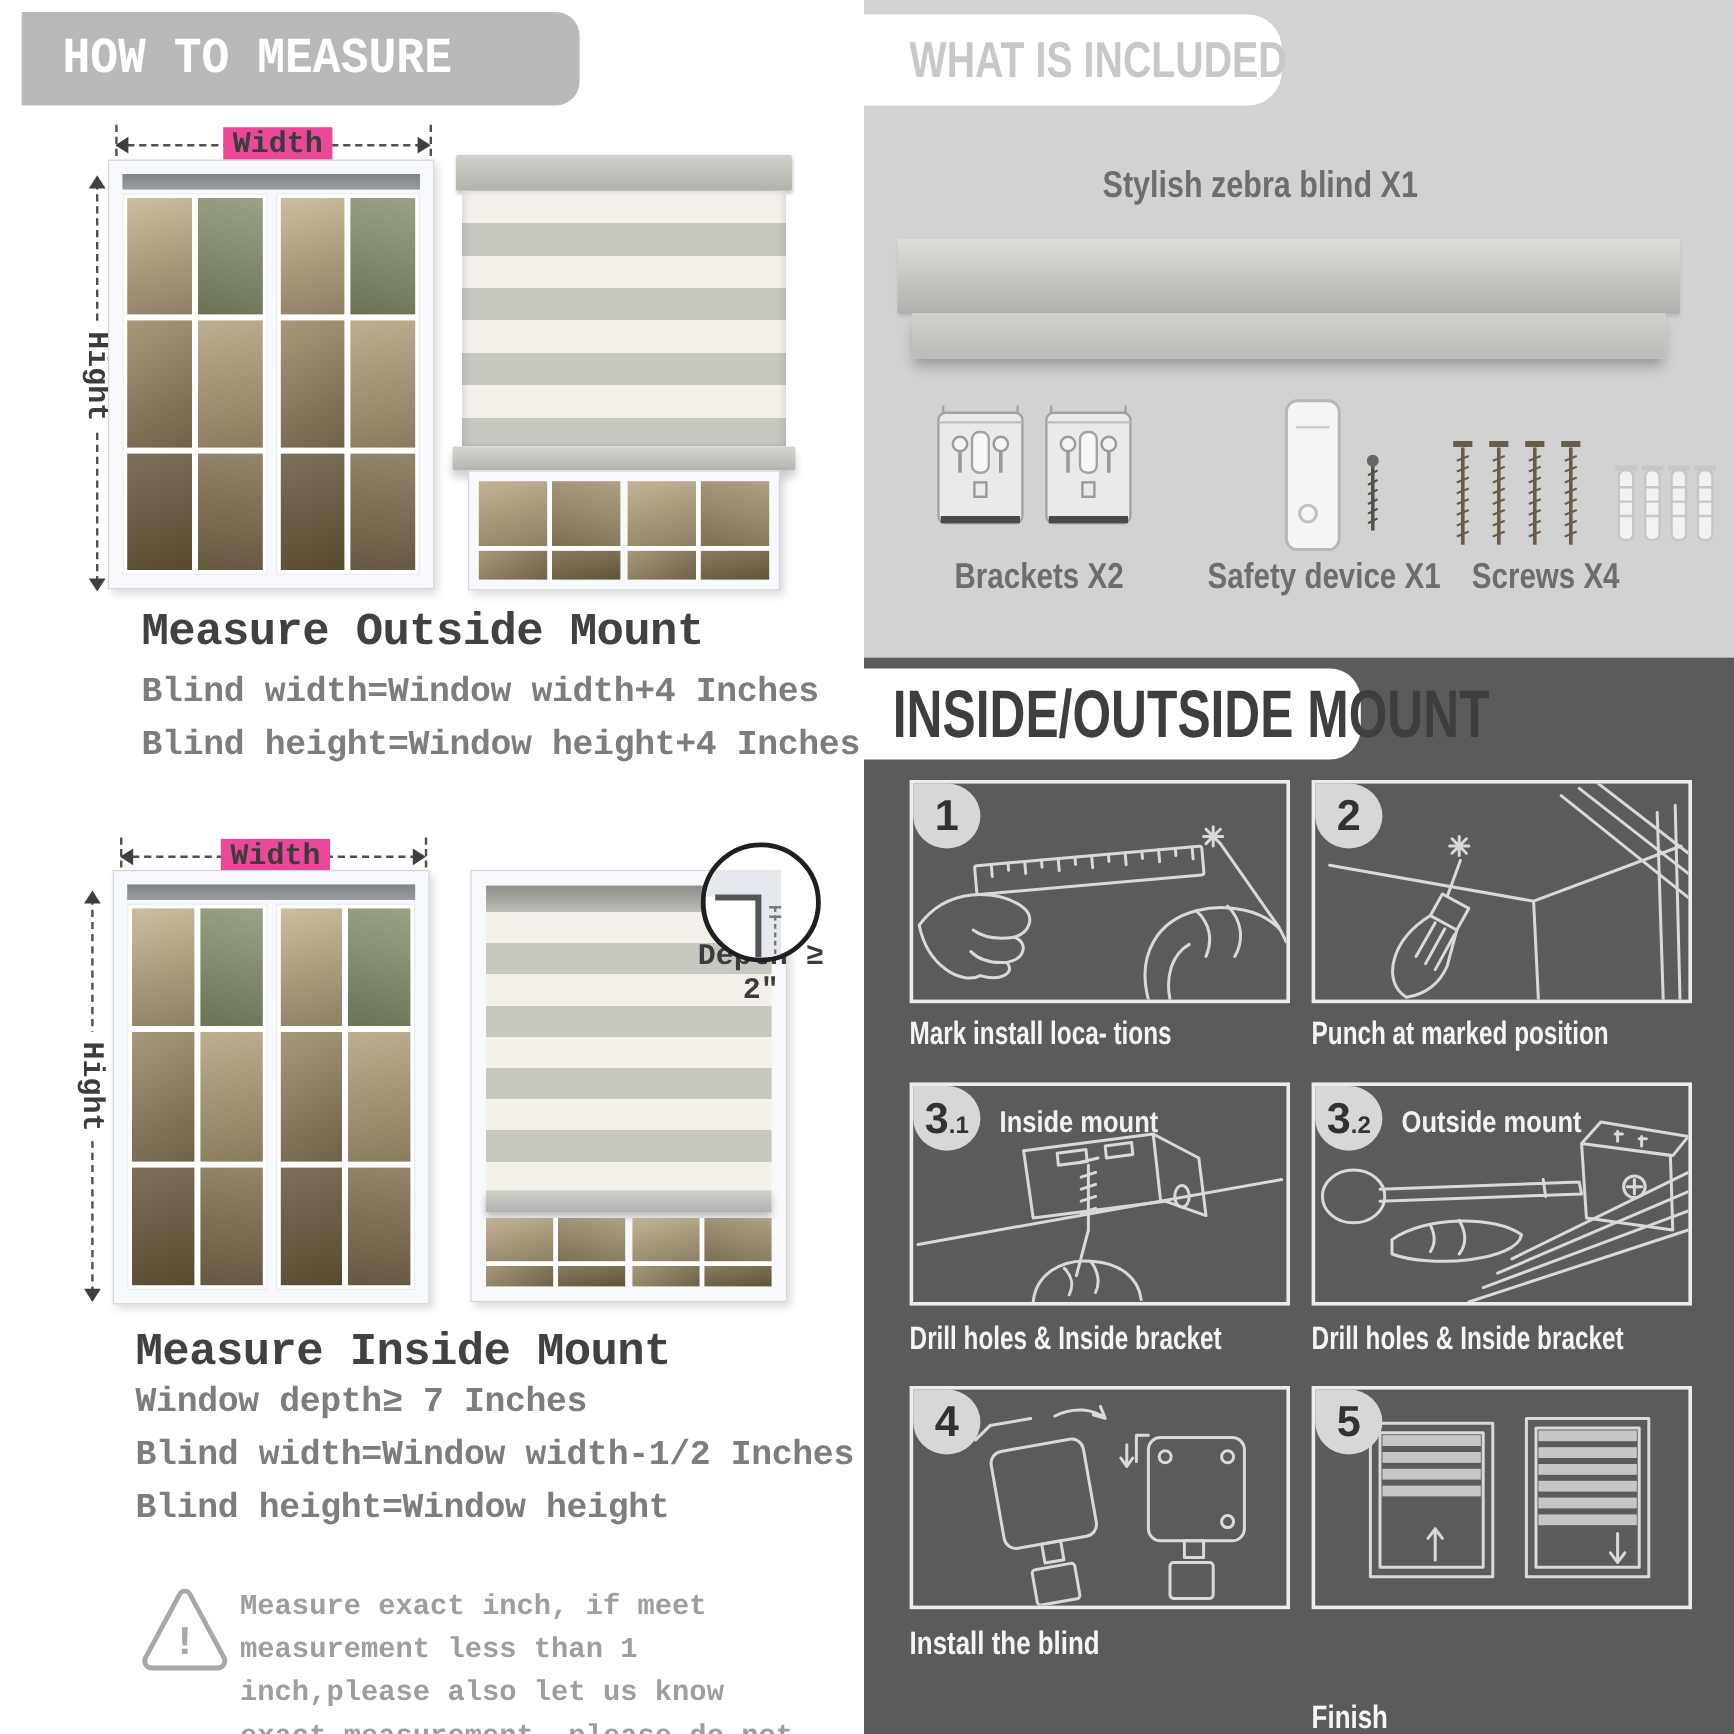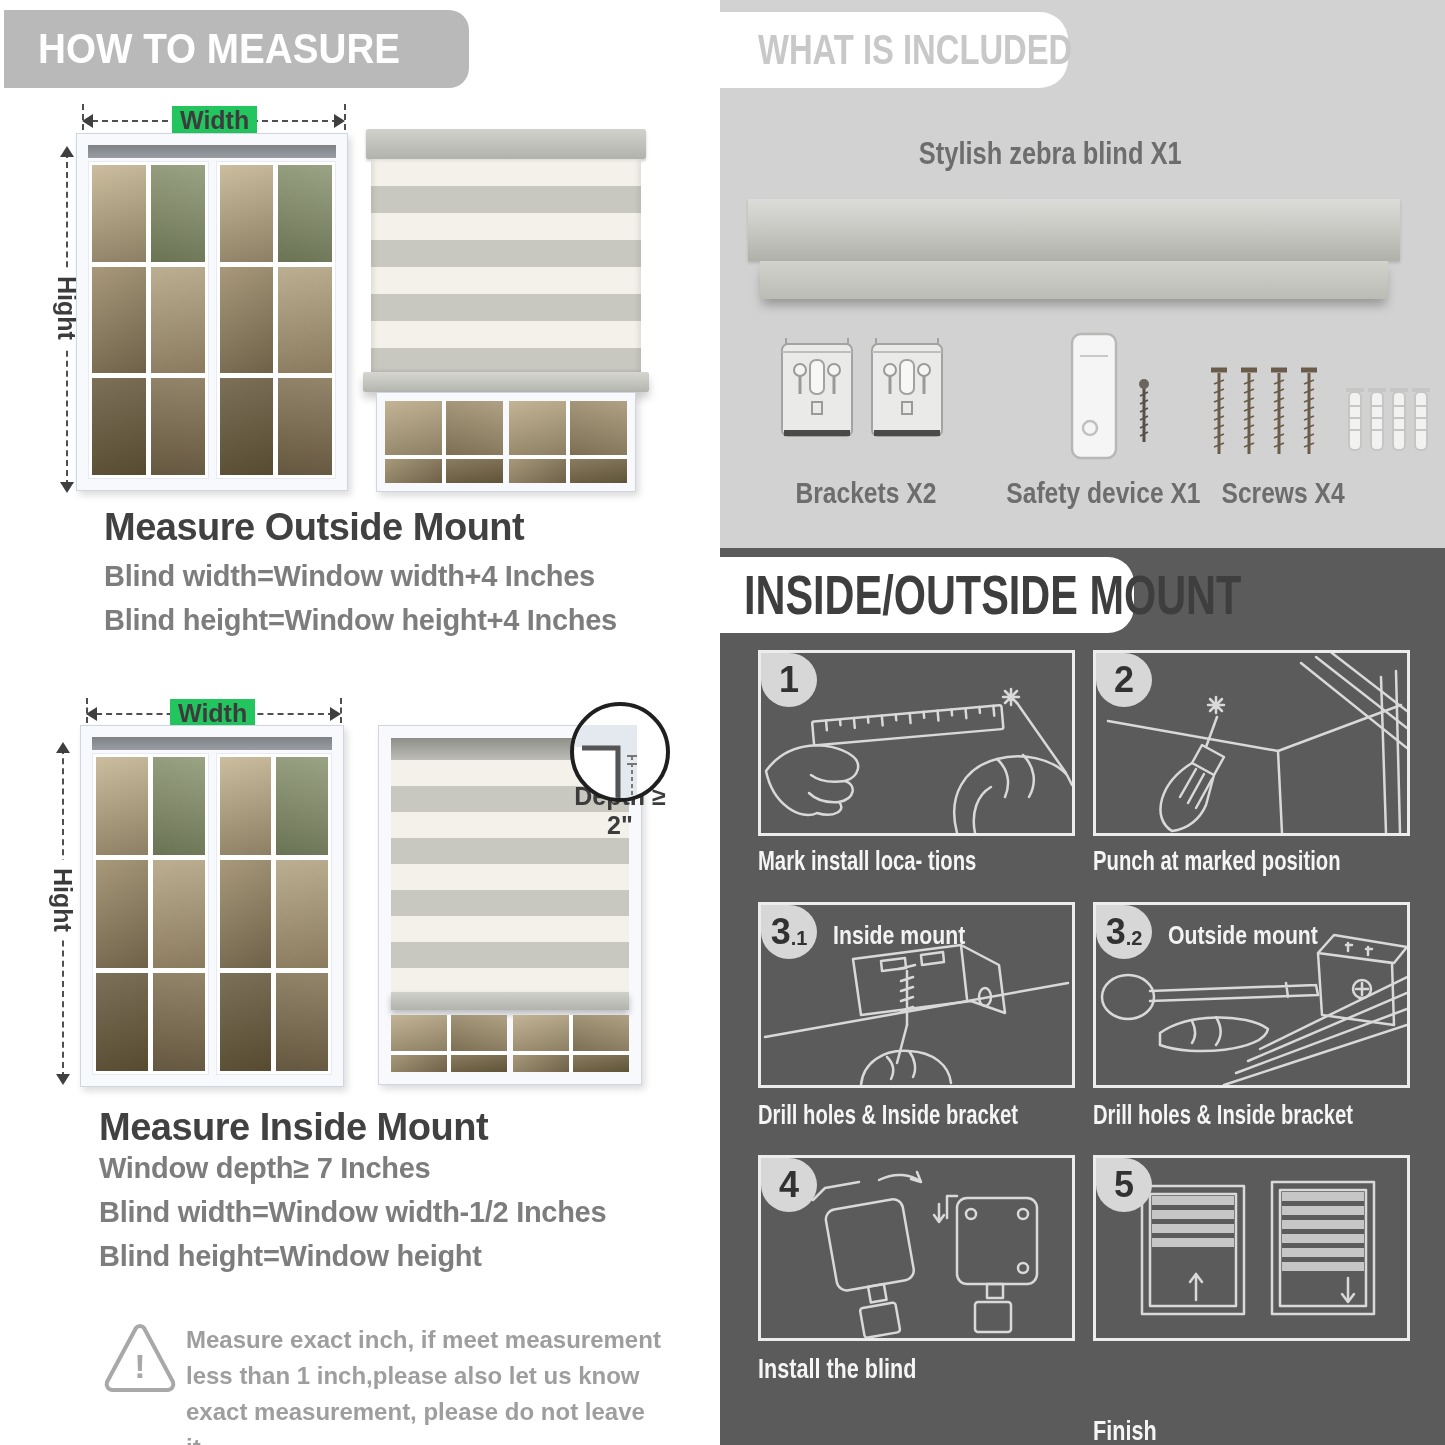--- a/index.html
+++ b/index.html
@@ -25,21 +25,21 @@
 
   
   .dash-h{position:absolute;border-top:2px dashed #4f4f4f;}
   .dash-v{position:absolute;border-left:2px dashed #4f4f4f;}
   .arr{position:absolute;width:0;height:0;}
   .arr.l{border:7px solid transparent;border-right:11px solid #3f3f3f;border-left:0;}
   .arr.r{border:7px solid transparent;border-left:11px solid #3f3f3f;border-right:0;}
   .arr.u{border:7px solid transparent;border-bottom:11px solid #3f3f3f;border-top:0;}
   .arr.d{border:7px solid transparent;border-top:11px solid #3f3f3f;border-bottom:0;}
   .annot-label{position:absolute;font-weight:bold;font-size:25px;color:var(--annotation-text);
-    background:#22c55e;padding:0 8px;}
+    background:#ec4899;padding:0 8px;}
   .v-label{position:absolute;font-weight:bold;font-size:25px;color:var(--annotation-text);
     background:#fff;writing-mode:vertical-rl;padding:8px 0;}
 
   
   .window{position:absolute;background:#f7f9fc;border:1px solid #cfd6df;box-shadow:3px 4px 7px rgba(0,0,0,.14);
     padding:11px;box-sizing:border-box;display:flex;flex-direction:column;}
   .shade-strip{height:13px;background:linear-gradient(#7e8186,#9a9da1);margin-bottom:3px;flex:none;}
   .panes{flex:1;display:flex;gap:7px;}
   .casement{flex:1;display:grid;grid-template-columns:1fr 1fr;grid-template-rows:1fr 1.1fr 1fr;gap:5px;
     background:#fff;padding:3px;border:1px solid #e7ebf1;}
@@ -84,42 +84,42 @@
   .right-light{position:absolute;left:720px;top:0;width:725px;height:548px;background:var(--right-light-bg);}
   .right-dark{position:absolute;left:720px;top:548px;width:725px;height:897px;background:var(--right-dark-bg);}
   .included-title{color:var(--included-title-text);font-size:42px;line-height:76px;padding-left:38px;text-decoration:underline;}
   .mount-title{color:var(--mount-title-text);font-size:56px;line-height:76px;padding-left:24px;}
   .product-label{position:absolute;left:760px;top:136px;width:450px;text-align:right;font-weight:bold;
     font-size:31px;color:var(--item-label-text);}
   .headrail{position:absolute;left:748px;top:199px;width:652px;height:62px;
     background:linear-gradient(180deg,#dcdcd8 0%,#c6c6c1 55%,#b0b0aa 100%);box-shadow:0 2px 3px rgba(0,0,0,.15);}
   .valance{position:absolute;left:760px;top:261px;width:628px;height:38px;
     background:linear-gradient(180deg,#d2d2cd,#bcbcb6);box-shadow:0 8px 10px -2px rgba(0,0,0,.28);}
-  .item-label{position:absolute;top:476px;font-weight:bold;font-size:30px;color:var(--item-label-text);}
+  .item-label{position:absolute;top:464px;font-weight:bold;font-size:30px;color:var(--item-label-text);text-align:center;}
 
   
   .step-panel{position:absolute;width:317px;height:186px;border:3px solid var(--panel-border);box-sizing:border-box;}
   .badge{position:absolute;left:0;top:0;width:56px;height:54px;background:var(--badge-bg);
     border-radius:0 50% 50% 50%;display:flex;align-items:center;justify-content:center;
     font-weight:bold;color:var(--badge-text);z-index:2;}
   .b-main{font-size:36px;line-height:1;}
   .b-sub{font-size:20px;line-height:1;margin-top:12px;}
   .panel-title{position:absolute;left:72px;top:16px;font-weight:bold;font-size:25px;color:#f2f2f2;}
   .step-caption{position:absolute;font-weight:bold;font-size:27px;color:var(--panel-caption-text);}
 
   .art{stroke:var(--line-art);stroke-width:2.5;fill:none;stroke-linecap:round;stroke-linejoin:round;}
   .fill-stripe{fill:#c6c6c6;stroke:none;}
   svg{display:block;}
 </style>
 </head>
 <body>
 
 <div class="canvas">
 
-  <section class="abs" style="left:4px;top:0;width:720px;height:1384px;">
+  <section class="abs" style="left:18px;top:0;width:720px;height:1384px;font-family:Liberation Mono, monospace;">
 
     <div class="banner-gray">
       <span class="cond" style="transform:scaleX(.92);">HOW TO MEASURE</span>
     </div>
 
     <div class="dash-v" style="left:78px;top:104px;height:46px;"></div>
     <div class="dash-v" style="left:340px;top:104px;height:46px;"></div>
     <div class="dash-h" style="left:88px;top:120px;width:246px;"></div>
     <div class="arr l" style="left:78px;top:114px;"></div>
     <div class="arr r" style="left:330px;top:114px;"></div>

